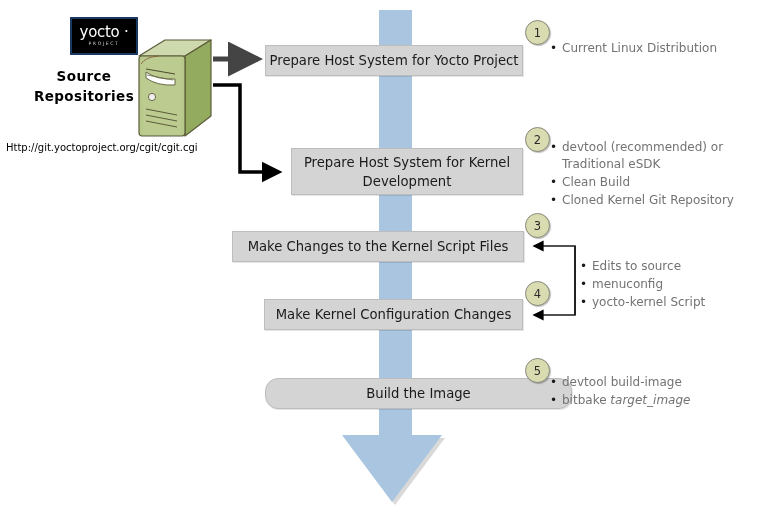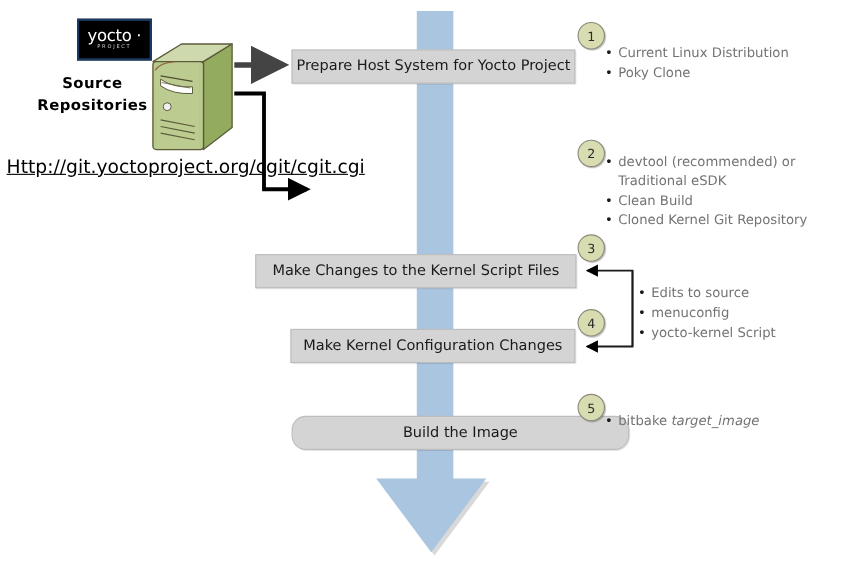--- a/index.html
+++ b/index.html
@@ -59,24 +59,23 @@
     font-size: 13.5px;
     font-weight: bold;
     color: #000000;
     line-height: 20px;
     letter-spacing: 0.4px;
   }
   .src-url {
     position: absolute;
     left: 6px;
     top: 142px;
-    font-size: 17px;
+    font-size: 10px;
     color: #000000;
     white-space: nowrap;
-    text-decoration: underline;
   }
 
   
   .server {
     position: absolute;
     left: 135px;
     top: 38px;
     width: 80px;
     height: 102px;
   }
@@ -238,44 +237,45 @@
 
     <line x1="213" y1="59" x2="258" y2="59" stroke="#444444" stroke-width="5" marker-end="url(#ah-gray)"></line>
 
     <path d="M213,85 L240,85 L240,172 L279,172" fill="none" stroke="#000000" stroke-width="3.5" marker-end="url(#ah-black)"></path>
 
     <path d="M575,315 L575,246 L534,246" fill="none" stroke="#1a1a1a" stroke-width="1.6" marker-end="url(#ah-black-l)"></path>
     <path d="M575,246 L575,315 L534,315" fill="none" stroke="#1a1a1a" stroke-width="1.6" marker-end="url(#ah-black-l)"></path>
   </svg>
 
   <div class="pbox" id="box-1">Prepare Host System for Yocto Project</div>
+  <div class="pbox" id="box-2">Prepare Host System for Kernel Development</div>
   <div class="pbox" id="box-3">Make Changes to the Kernel Script Files</div>
   <div class="pbox" id="box-4">Make Kernel Configuration Changes</div>
   <div class="pbox" id="box-5">Build the Image</div>
 
   <div class="badge" id="badge-1">1</div>
   <div class="badge" id="badge-2">2</div>
   <div class="badge" id="badge-3">3</div>
   <div class="badge" id="badge-4">4</div>
   <div class="badge" id="badge-5">5</div>
 
   <ul class="blist" id="list-1">
     <li>Current Linux Distribution</li>
-    <li>Poky Clone</li>
   </ul>
 
   <ul class="blist" id="list-2">
     <li>devtool (recommended) or Traditional eSDK</li>
     <li>Clean Build</li>
     <li>Cloned Kernel Git Repository</li>
   </ul>
 
   <ul class="blist" id="list-3">
     <li>Edits to source</li>
     <li>menuconfig</li>
     <li>yocto-kernel Script</li>
   </ul>
 
   <ul class="blist" id="list-5">
+    <li>devtool build-image</li>
     <li><span>bitbake </span><span class="ital">target_image</span></li>
   </ul>
 
 </div>
 
 </body></html>

